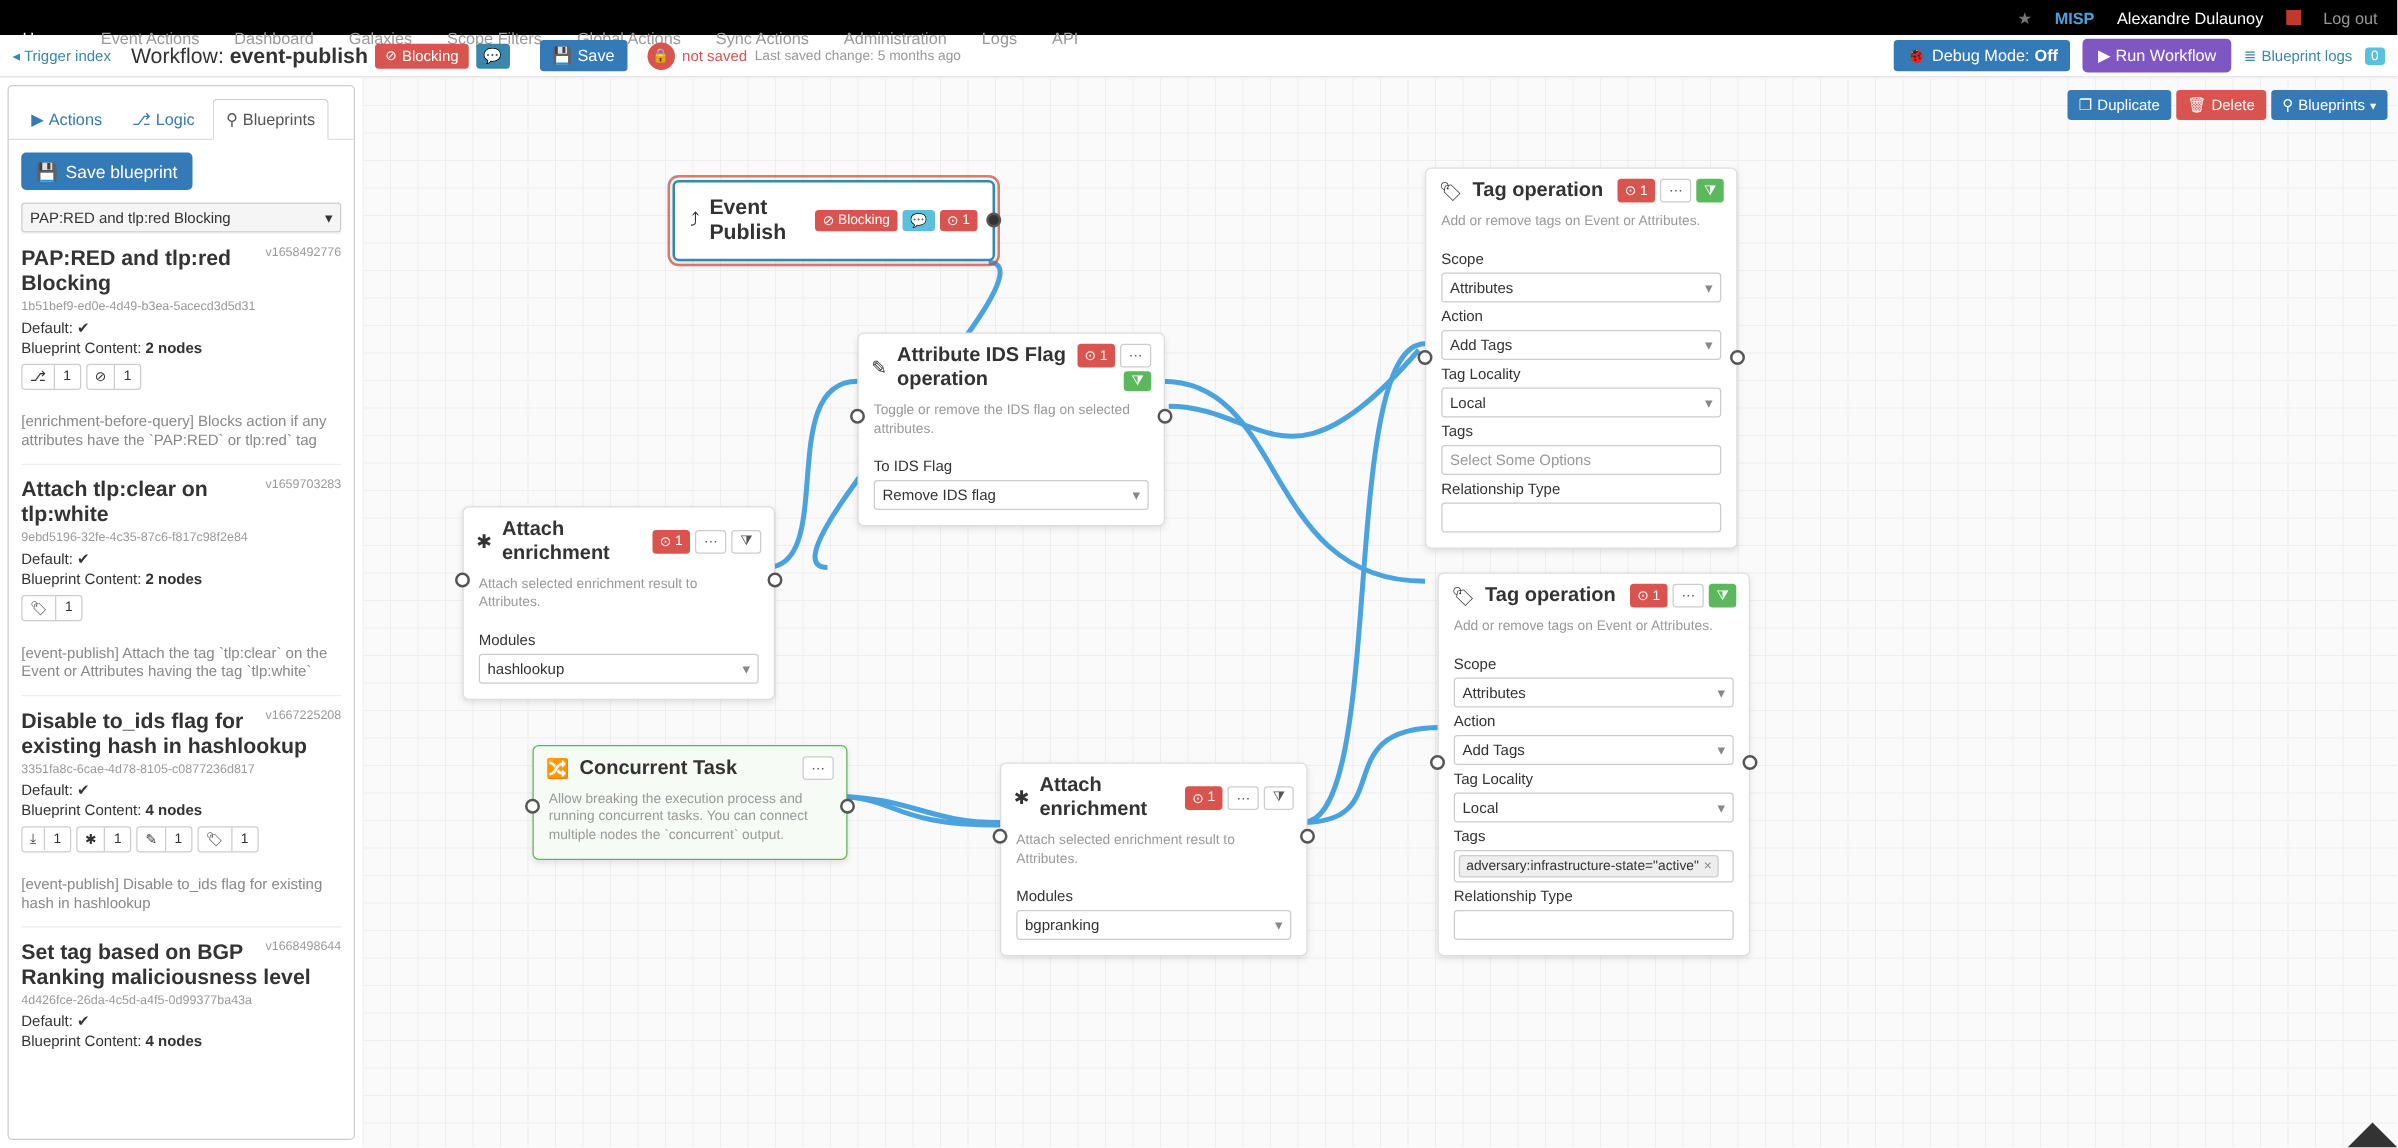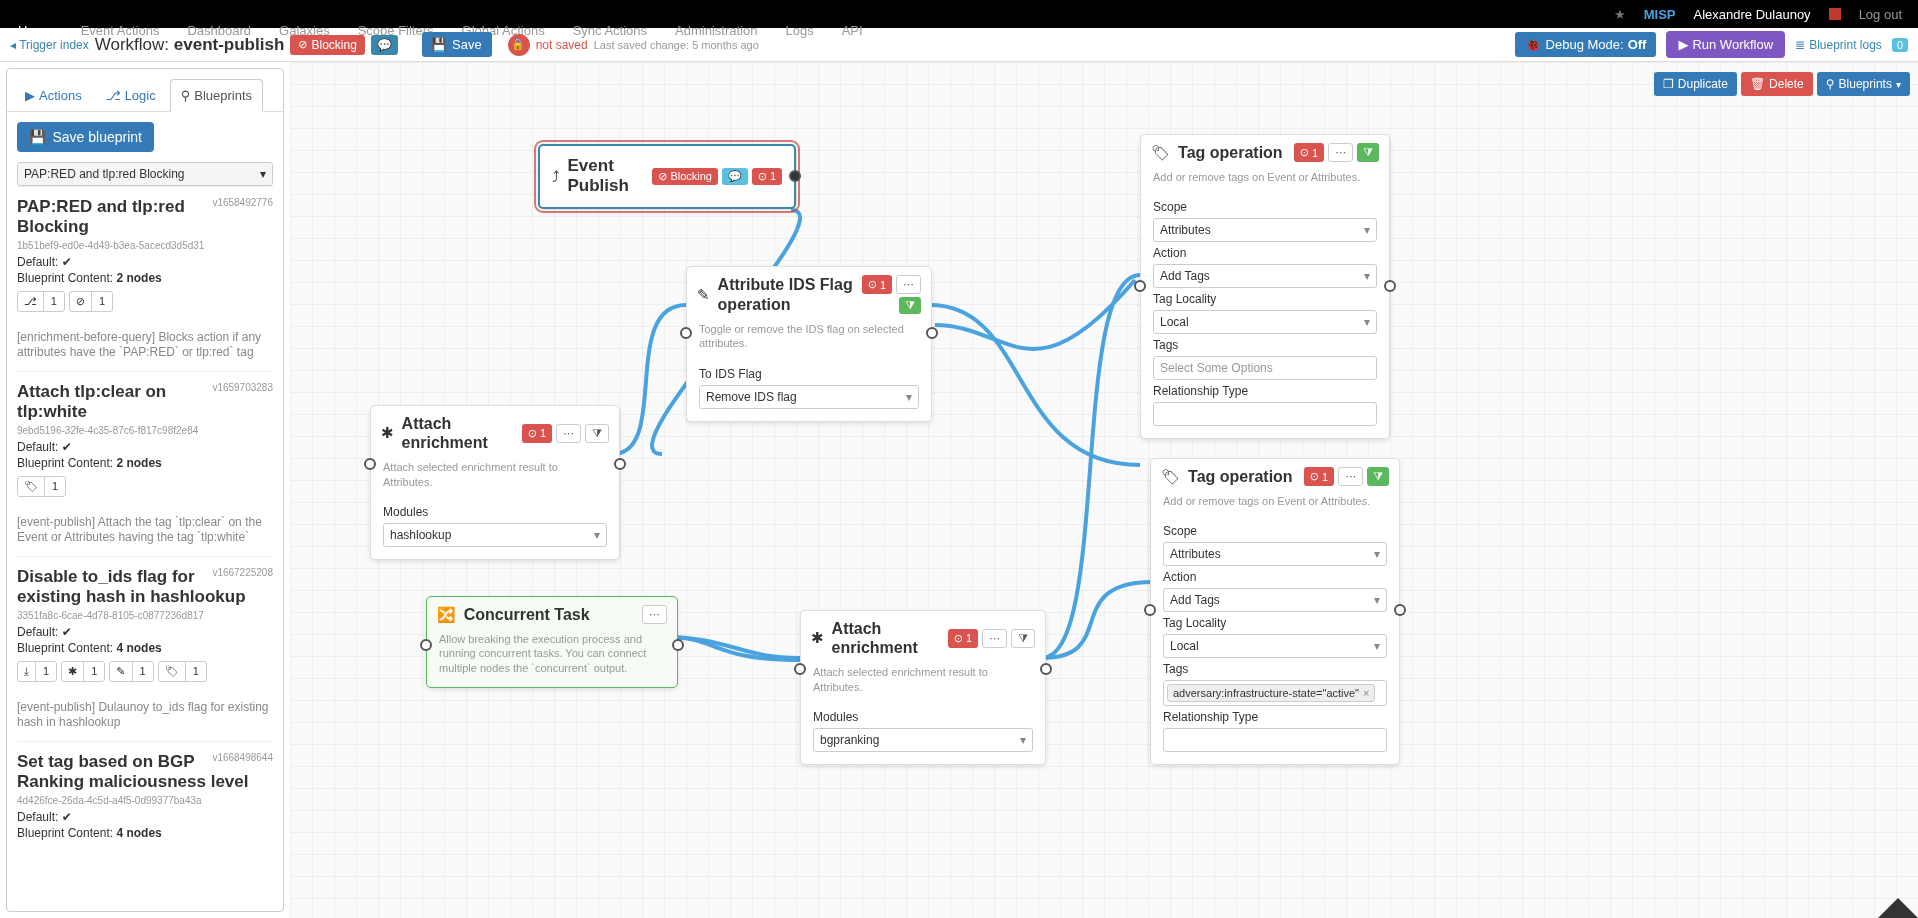--- a/index.html
+++ b/index.html
@@ -15,21 +15,21 @@
 .topnav .misp-link { color: #4aa3df; font-weight: bold; }
 .topnav .user-link { color: #fff; text-align: right; }
 .topnav .warn-icon { width: 12px; height: 12px; background: #c0392b; display: inline-block; }
 .topnav .logout-link { color: #999; }
 .topnav .star-icon { color: #777; }
 
 
 .toolbar { display: flex; align-items: center; padding: 4px 10px; border-bottom: 1px solid #ddd; background: #fff; height: 34px; gap: 6px; }
 .link-back { color: #3a87ad; font-size: 12px; cursor: pointer; }
 .link-back::before { content: "◂ "; }
-.wf-title { color: #333; font-size: 17px; margin-left: 0; }
+.wf-title { color: #333; font-size: 17px; margin-left: 10px; }
 .wf-title strong { font-weight: bold; }
 .badge-blocking { background: #d9534f; color: #fff; padding: 3px 8px; border-radius: 3px; font-size: 12px; display: inline-flex; align-items: center; gap: 4px; }
 .badge-blocking::before { content: "⊘"; font-size: 11px; }
 .comment-icon-btn { background: #3a87ad; color: #fff; padding: 3px 6px; border-radius: 3px; cursor: pointer; font-size: 12px; }
 .btn { padding: 5px 10px; border-radius: 3px; cursor: pointer; font-size: 13px; border: none; display: inline-flex; align-items: center; gap: 4px; }
 .btn-primary { background: #337ab7; color: #fff; }
 .btn-danger-circle { background: #d9534f; color: #fff; width: 22px; height: 22px; border-radius: 50%; display: inline-flex; align-items: center; justify-content: center; font-size: 11px; }
 .not-saved { color: #d9534f; font-size: 12px; }
 .last-saved { color: #999; font-size: 11px; }
 .btn-sm-purple { background: #7e57c2; color: #fff; padding: 6px 12px; border-radius: 4px; font-size: 13px; }
@@ -227,21 +227,21 @@
             </span>
           <span class="bp-icon-badge">
               <span class="ic">✎</span>
               <span class="num">1</span>
             </span>
           <span class="bp-icon-badge">
               <span class="ic">🏷</span>
               <span class="num">1</span>
             </span>
         </div>
-        <div class="bp-desc">[event-publish] Dulaunoy to_ids flag for existing hash in hashlookup</div>
+        <div class="bp-desc">[event-publish] Disable to_ids flag for existing hash in hashlookup</div>
       </div>
 
       <div class="bp-entry">
         <span class="bp-version">v1668498644</span>
         <div class="bp-title">Set tag based on BGP Ranking maliciousness level</div>
         <div class="bp-uuid">4d426fce-26da-4c5d-a4f5-0d99377ba43a</div>
         <div class="bp-default">Default:</div>
         <div class="bp-content-label"><span>Blueprint Content: </span><b>4 nodes</b></div>
       </div>
 

